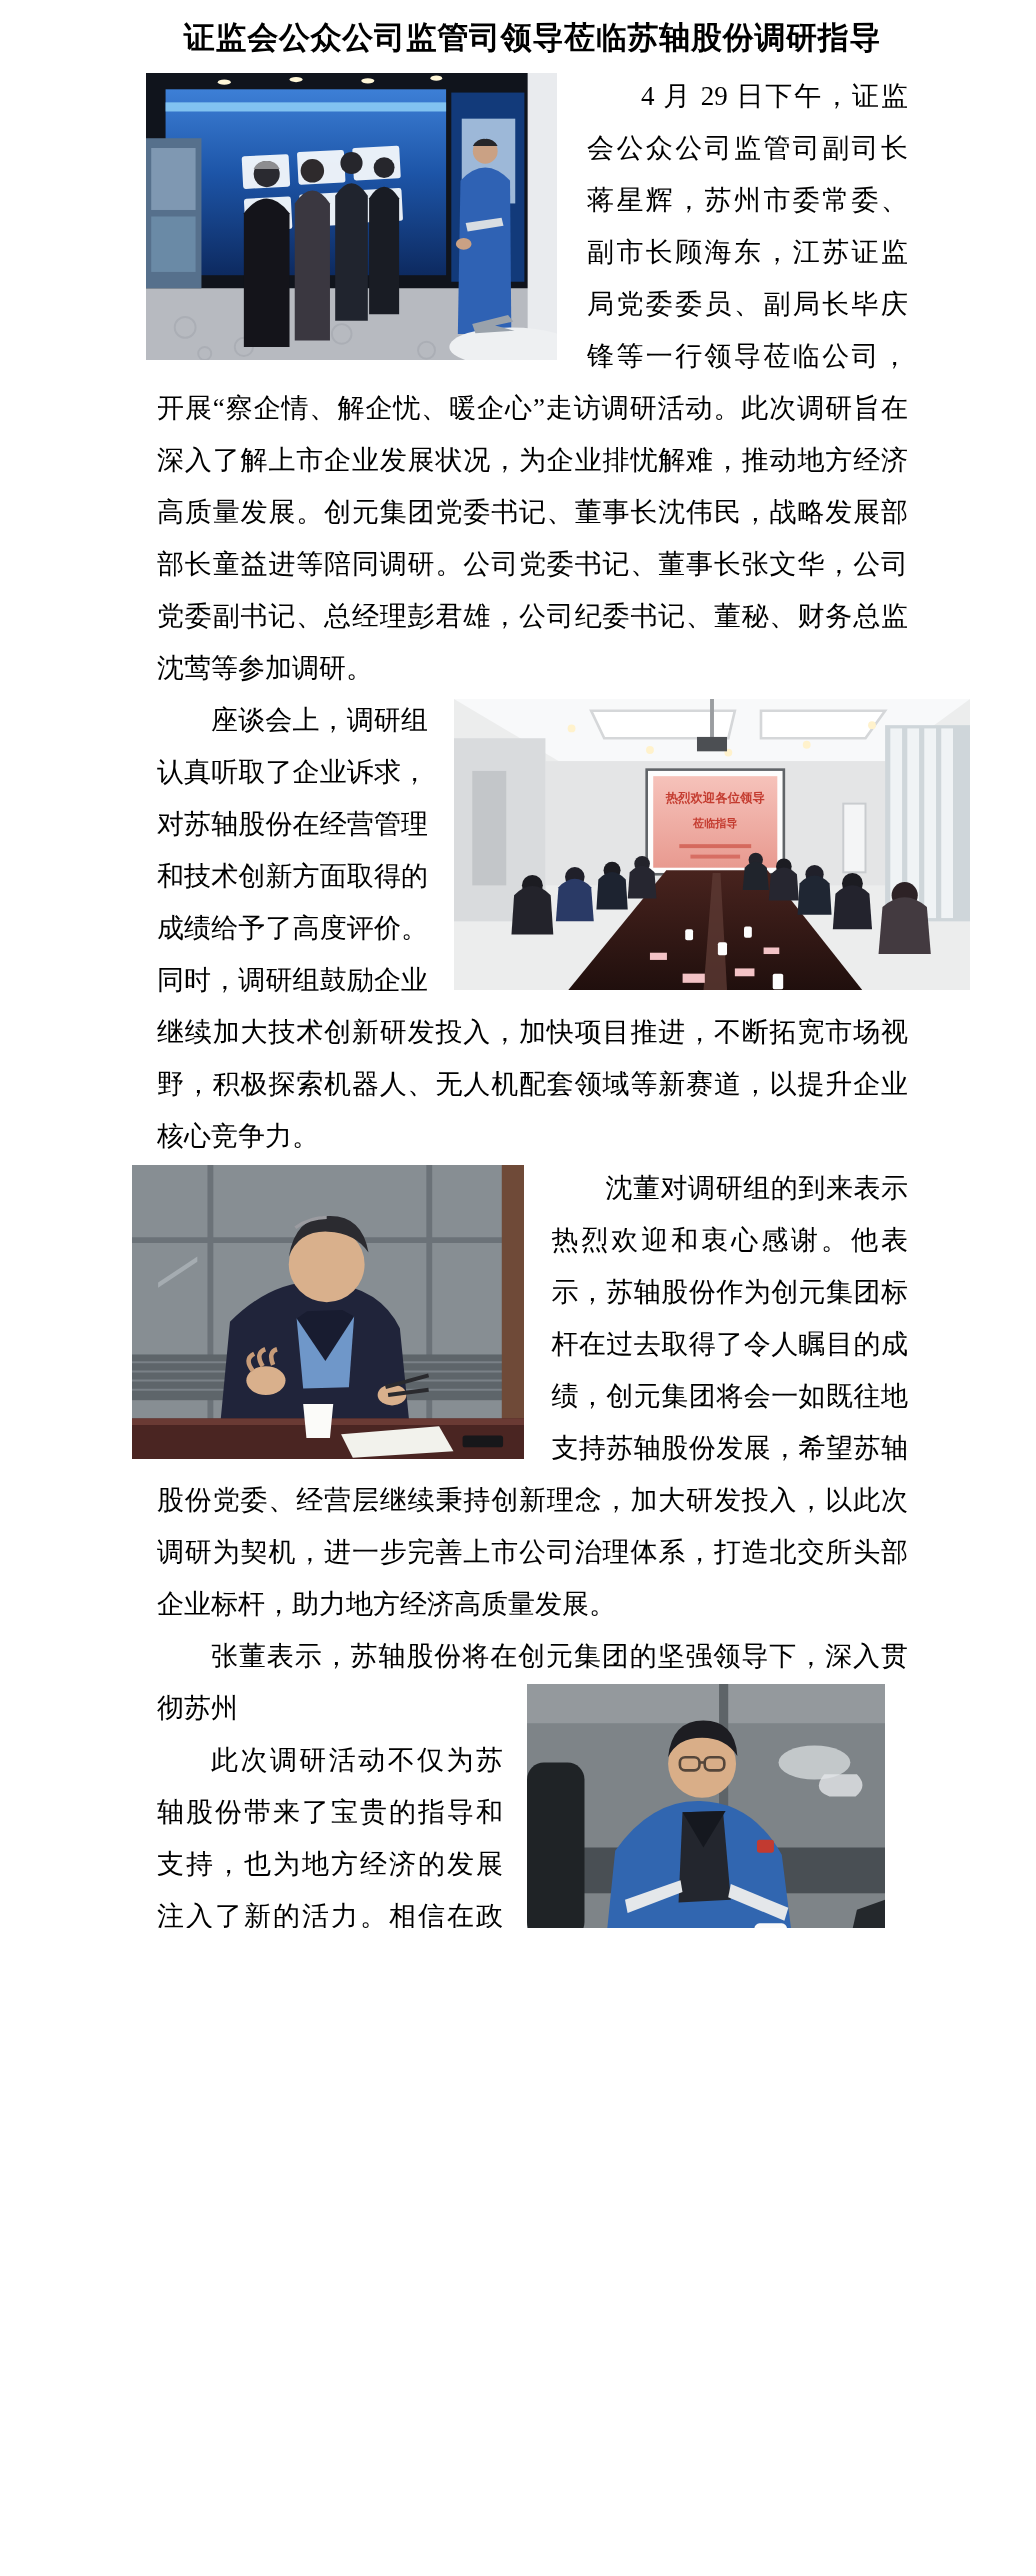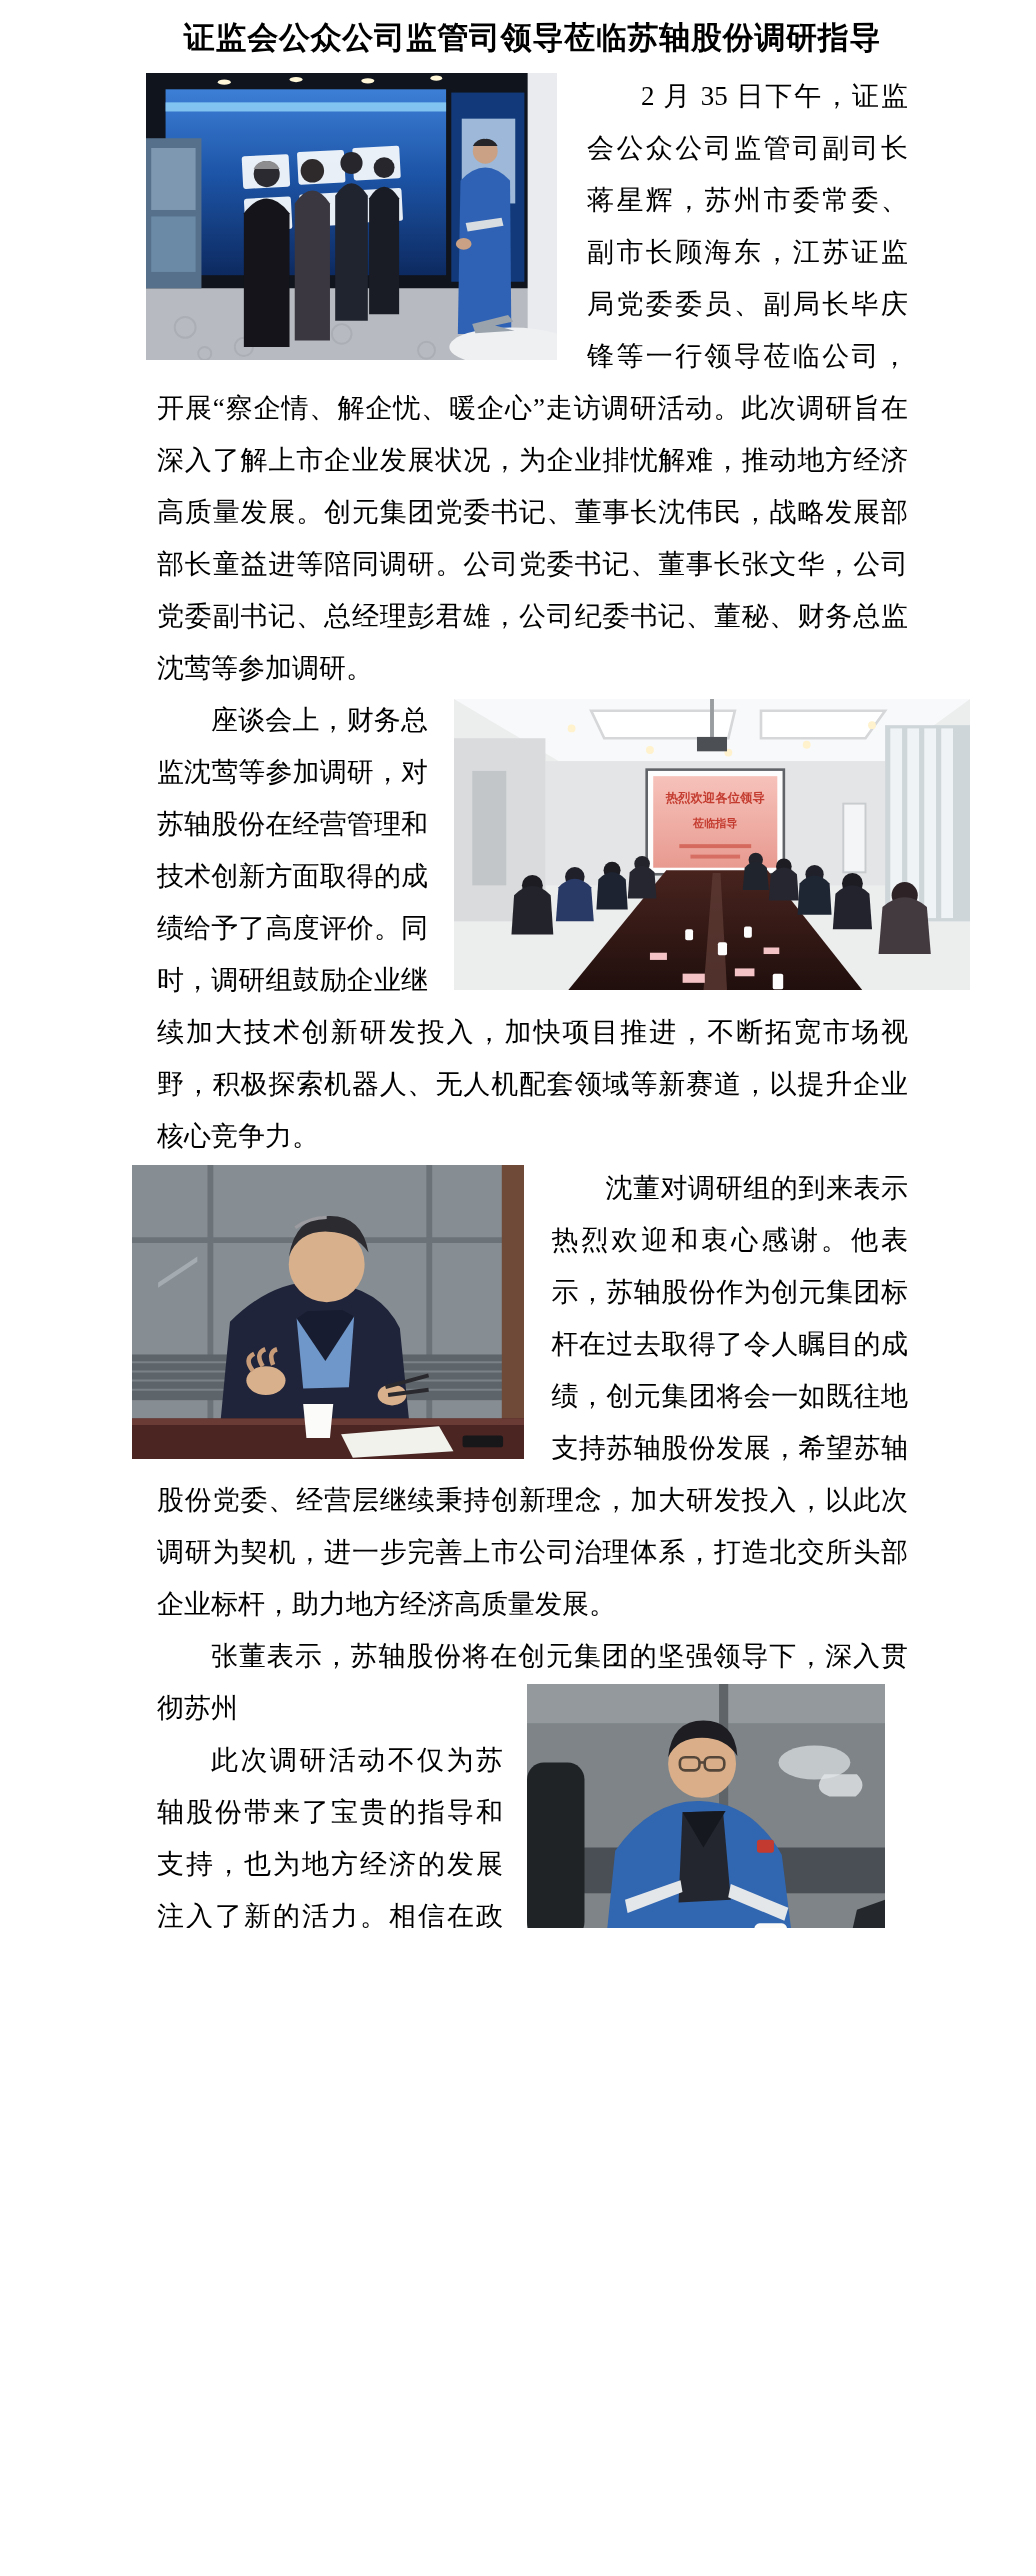--- a/index.html
+++ b/index.html
@@ -113,21 +113,21 @@
           <circle cx="520" cy="120" r="19" fill="#caa184"></circle>
           <path d="M520 101 a19 19 0 0 1 19 11 l-38 0 a19 19 0 0 1 19 -11" fill="#26262a"></path>
           <path d="M478 400 L482 165 q38 -40 76 0 L560 400 Z" fill="#2f62b4"></path>
           <path d="M490 230 l55 -8 l3 12 l-55 9 Z" fill="#d8dde2"></path>
           <ellipse cx="487" cy="262" rx="12" ry="9" fill="#caa184"></ellipse>
         </g>
         <rect x="585" y="0" width="45" height="440" fill="#e9ebee"></rect>
         <ellipse cx="560" cy="420" rx="95" ry="30" fill="#eef0f2"></ellipse>
         <path d="M500 385 l55 -14 l8 10 l-28 6 l30 8 l-60 4 Z" fill="#9aa2ab"></path>
       </svg>
-    </span><span>2 月 35 日下午，证监会公众公司监管司副司长蒋星辉，苏州市委常委、副市长顾海东，江苏证监局党委委员、副局长毕庆锋等一行领导莅临公司，开展“察企情、解企忧、暖企心”走访调研活动。此次调研旨在深入了解上市企业发展状况，为企业排忧解难，推动地方经济高质量发展。创元集团党委书记、董事长沈伟民，战略发展部部长童益进等陪同调研。公司党委书记、董事长张文华，公司党委副书记、总经理彭君雄，公司纪委书记、董秘、财务总监沈莺等参加调研。</span>
+    </span><span>4 月 29 日下午，证监会公众公司监管司副司长蒋星辉，苏州市委常委、副市长顾海东，江苏证监局党委委员、副局长毕庆锋等一行领导莅临公司，开展“察企情、解企忧、暖企心”走访调研活动。此次调研旨在深入了解上市企业发展状况，为企业排忧解难，推动地方经济高质量发展。创元集团党委书记、董事长沈伟民，战略发展部部长童益进等陪同调研。公司党委书记、董事长张文华，公司党委副书记、总经理彭君雄，公司纪委书记、董秘、财务总监沈莺等参加调研。</span>
   </p>
 
 
   <p class="para">
     <span class="photo ph2">
       <svg viewBox="0 0 790 445" preserveAspectRatio="none" style="font-size:41px">
         <defs>
           <linearGradient id="g3" x1="0" y1="0" x2="0" y2="1">
             <stop offset="0" stop-color="#f6c2ba"></stop>
               <stop offset="1" stop-color="#e89a90"></stop>
@@ -199,21 +199,21 @@
           <rect x="350" y="420" width="34" height="14" fill="#f3c3c6"></rect>
           <rect x="430" y="412" width="30" height="12" fill="#f3c3c6"></rect>
           <rect x="300" y="388" width="26" height="11" fill="#f3c3c6"></rect>
           <rect x="474" y="380" width="24" height="10" fill="#f3c3c6"></rect>
           <rect x="404" y="372" width="14" height="20" rx="3" fill="#fdfdfd"></rect>
           <rect x="354" y="352" width="12" height="17" rx="3" fill="#fdfdfd"></rect>
           <rect x="444" y="348" width="12" height="17" rx="3" fill="#fdfdfd"></rect>
           <rect x="488" y="420" width="16" height="24" rx="3" fill="#fdfdfd"></rect>
         </g>
       </svg>
-    </span><span>座谈会上，财务总监沈莺等参加调研，对苏轴股份在经营管理和技术创新方面取得的成绩给予了高度评价。同时，调研组鼓励企业继续加大技术创新研发投入，加快项目推进，不断拓宽市场视野，积极探索机器人、无人机配套领域等新赛道，以提升企业核心竞争力。</span>
+    </span><span>座谈会上，调研组认真听取了企业诉求，对苏轴股份在经营管理和技术创新方面取得的成绩给予了高度评价。同时，调研组鼓励企业继续加大技术创新研发投入，加快项目推进，不断拓宽市场视野，积极探索机器人、无人机配套领域等新赛道，以提升企业核心竞争力。</span>
   </p>
 
 
   <p class="para">
     <span class="photo ph3">
       <svg viewBox="0 0 600 450" preserveAspectRatio="none">
         <rect x="0" y="0" width="600" height="450" fill="#878e93"></rect>
         <g stroke="#6b7278" stroke-width="9">
           <line x1="120" y1="0" x2="120" y2="450"></line>
             <line x1="455" y1="0" x2="455" y2="450"></line>

